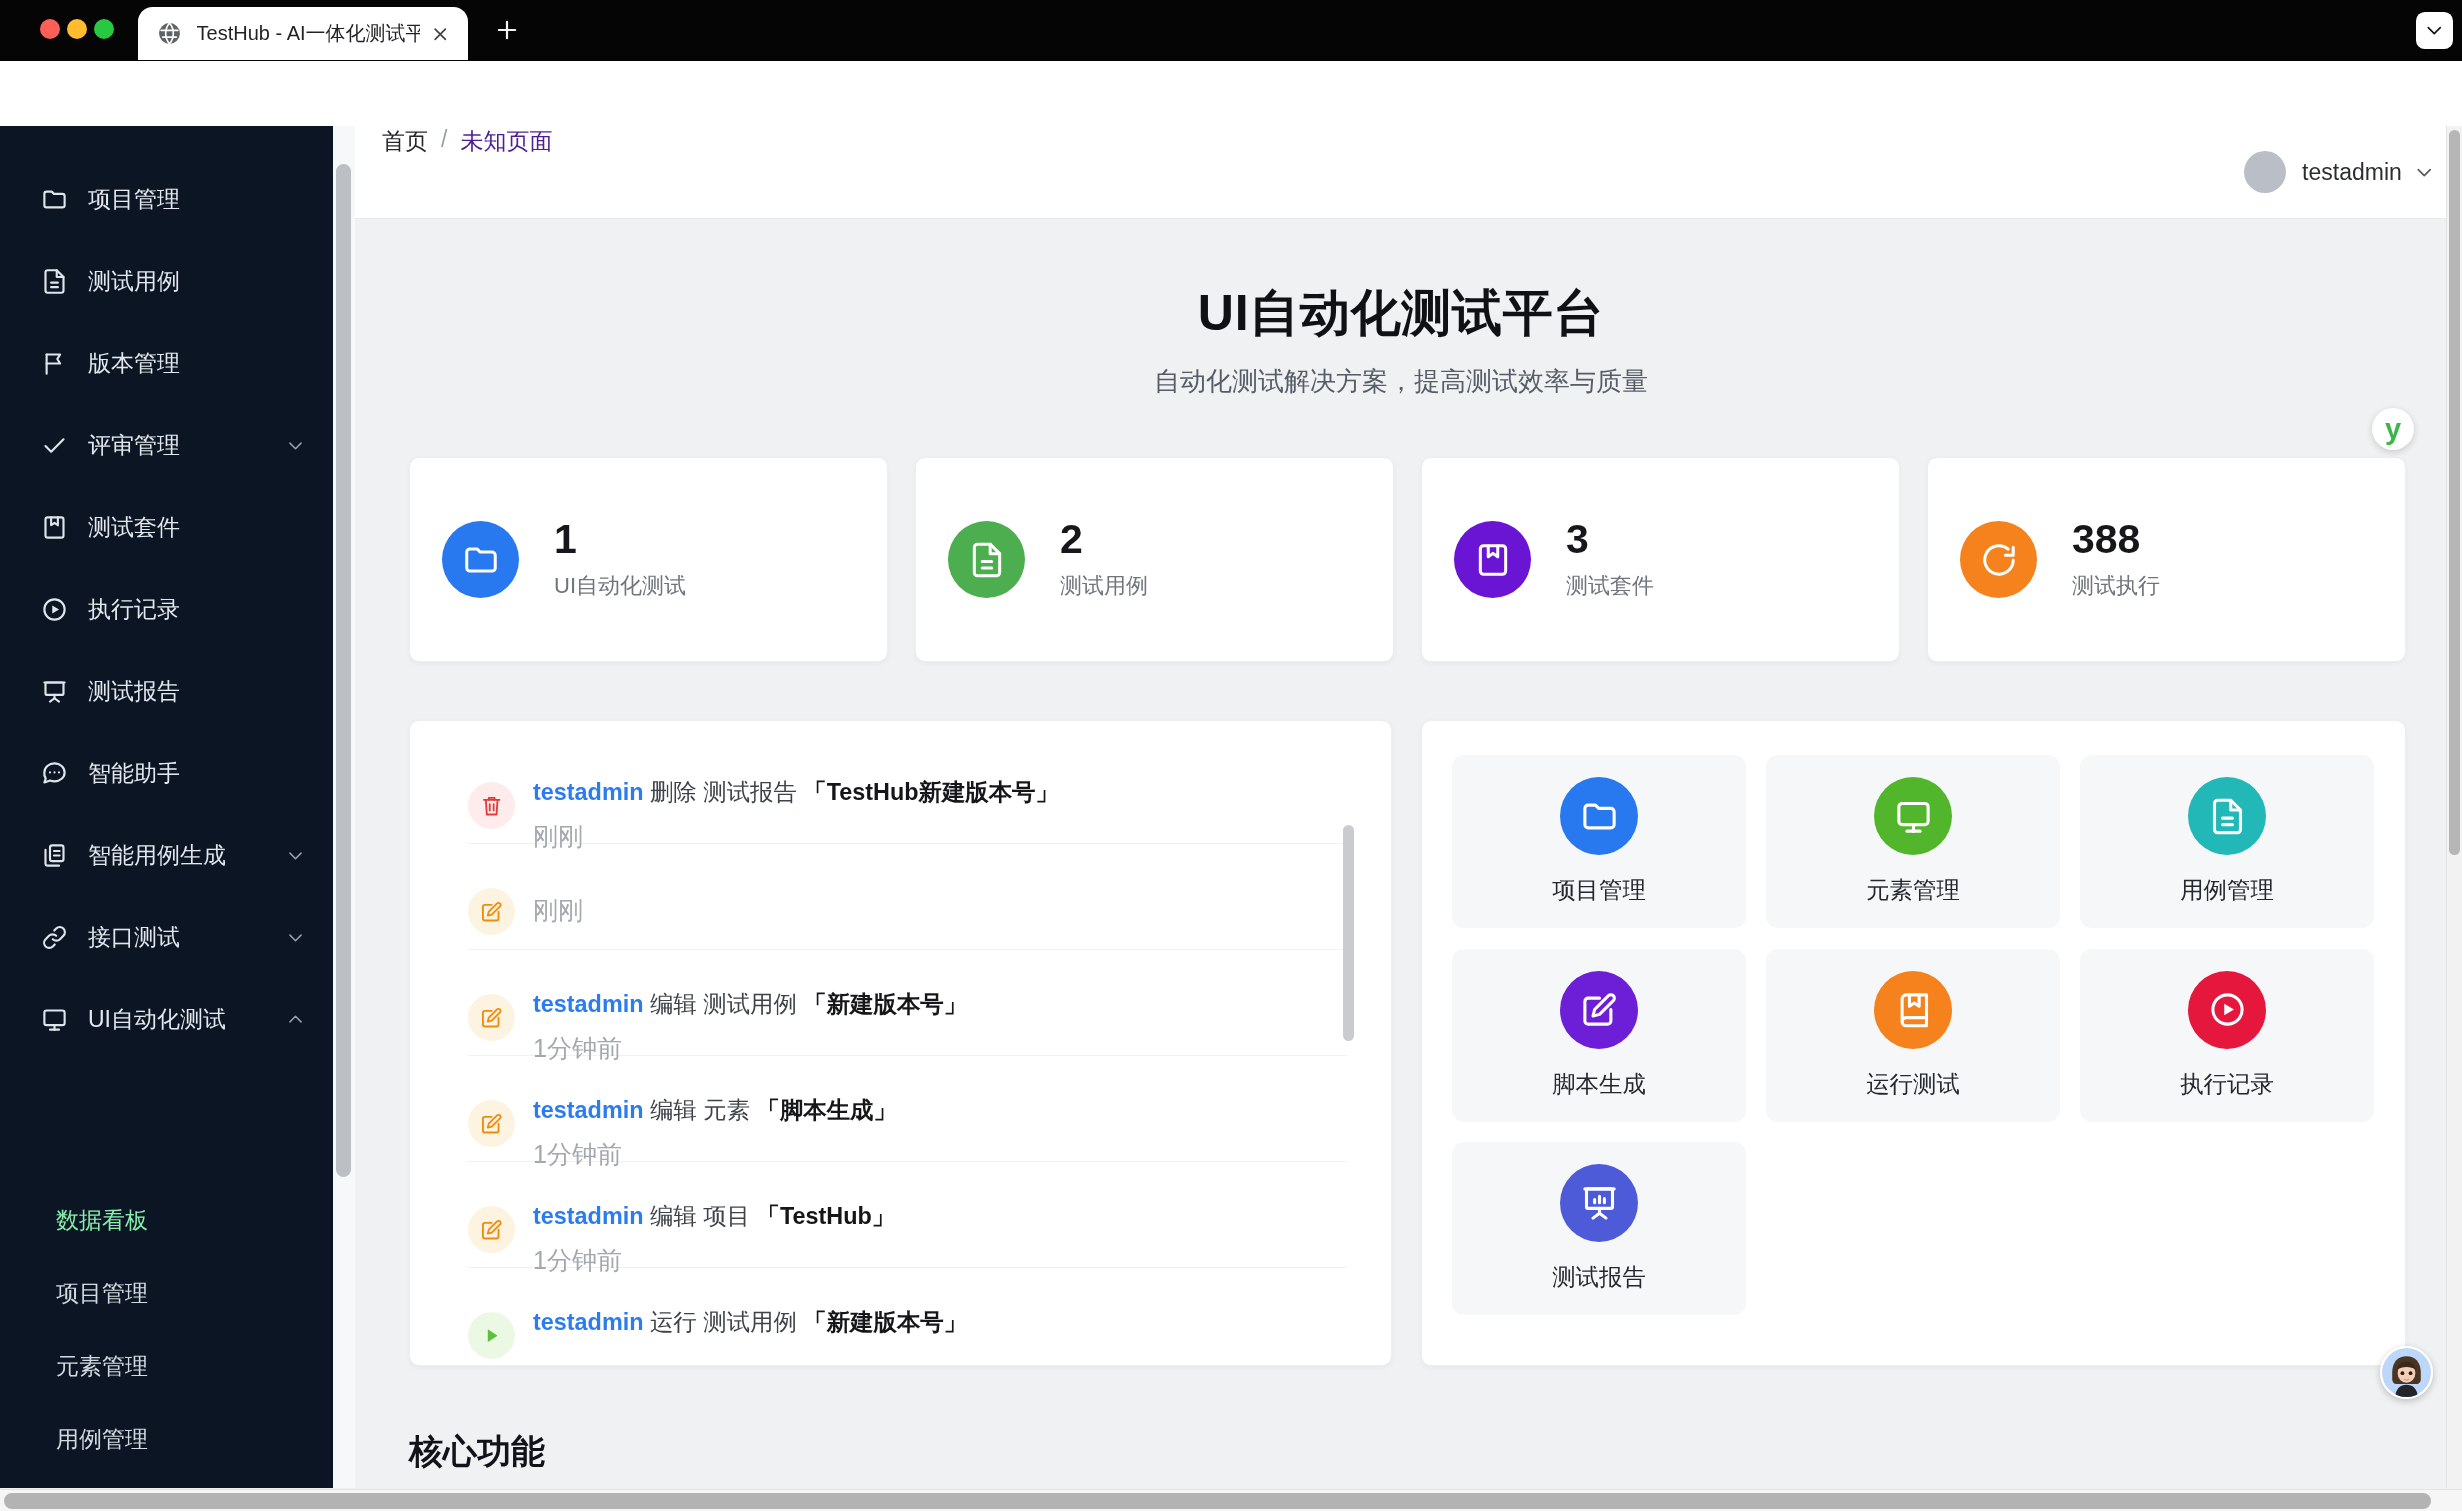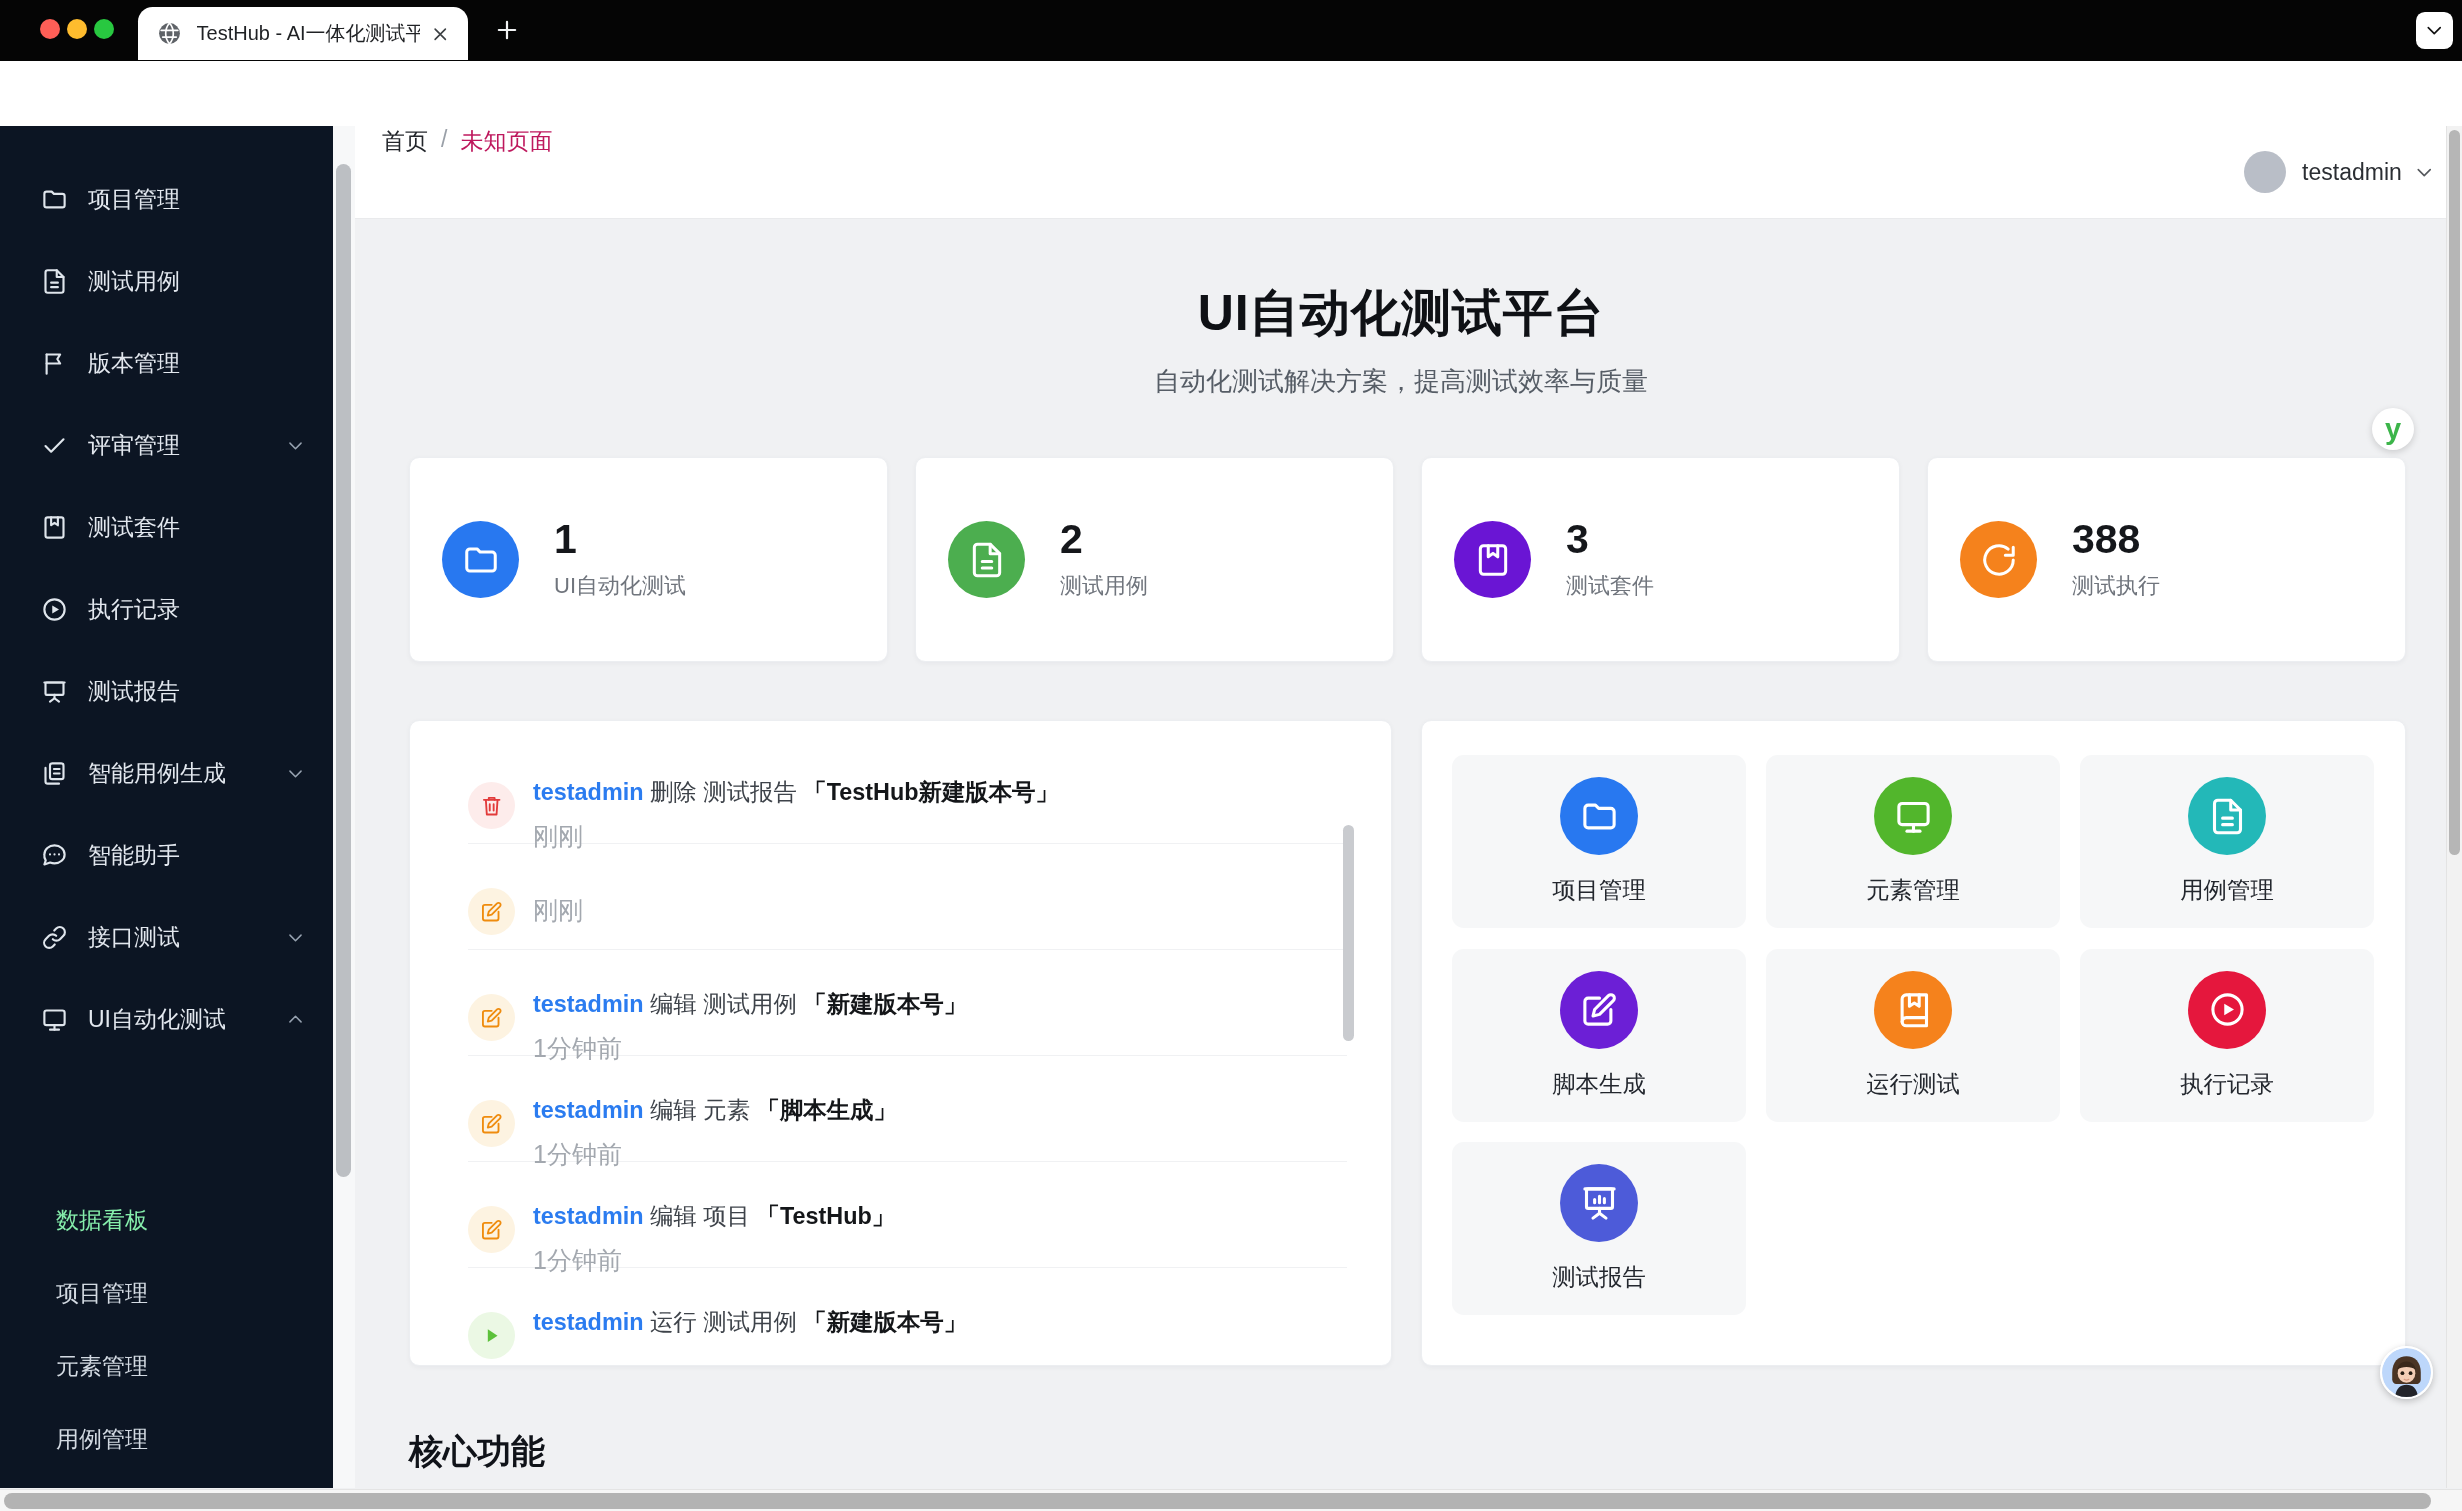--- a/index.html
+++ b/index.html
@@ -47,21 +47,21 @@
   .side-sub .lb{font-size:23px;color:#d3dae2;white-space:nowrap}
   .side-sub.active .lb{color:#86efac}
   .sidescroll{left:333px;top:126px;width:22px;height:1362px;background:#f7f8f9}
   .sidescroll .thumb{position:absolute;left:2.9px;top:38px;width:15.4px;height:1013px;background:#bcbfc3;border-radius:8px}
 
   
   .pghead{left:355px;top:126px;width:2108px;height:93px;background:#fff;border-bottom:0.7px solid #e9eaec;
           display:flex;padding:0 29px 0 27px}
   .crumb-home{font-size:23px;color:#23262b}
   .crumb-sep{font-size:23px;color:#9aa0a8;margin:0 13px}
-  .crumb-cur{font-size:23px;color:#be185d}
+  .crumb-cur{font-size:23px;color:#4c1d95}
   .userbox{margin-left:auto;display:flex;align-items:center;cursor:pointer}
   .userbox .uav{width:42px;height:42px;border-radius:50%;background:#b9bec7}
   .userbox .un{font-size:23px;color:#2b2e33;margin-left:16px}
   .userbox .chev{width:20.5px;height:20.5px;color:#55585d;margin-left:11.7px}
 
   
   .hero-title{left:355px;top:280px;width:2092px;text-align:center;font-size:50px;font-weight:bold;color:#0f1115;letter-spacing:0.7px}
   .hero-sub{left:355px;top:364px;width:2092px;text-align:center;font-size:26px;color:#565d66}
 
   
@@ -289,42 +289,42 @@
           <path d="M8 21l4-3 4 3"></path>
         </svg>
       </span>
       <span class="lb">测试报告</span>
       <span class="chev"></span>
     </div>
 
     <div class="side-item">
       <span class="ic">
         <svg viewBox="0 0 24 24" fill="none" stroke="currentColor" stroke-width="1.9" stroke-linecap="round" stroke-linejoin="round">
+          <path d="M12 3a9 8 0 0 1 9 8 9 8 0 0 1-9 8c-1.4 0-2.7-.25-3.9-.7L3 20l1.2-3.6A7.7 7.7 0 0 1 3 11a9 8 0 0 1 9-8z"></path>
+          <path d="M8 11h.01M12 11h.01M16 11h.01"></path>
+        </svg>
+      </span>
+      <span class="lb">智能助手</span>
+      <span class="chev"></span>
+    </div>
+
+    <div class="side-item">
+      <span class="ic">
+        <svg viewBox="0 0 24 24" fill="none" stroke="currentColor" stroke-width="1.9" stroke-linecap="round" stroke-linejoin="round">
           <rect x="8" y="3" width="12" height="14" rx="2"></rect>
           <path d="M16 21H6a2 2 0 0 1-2-2V7"></path>
           <path d="M11.5 8h5M11.5 12h5"></path>
         </svg>
       </span>
       <span class="lb">智能用例生成</span>
       <span class="chev">
         <svg viewBox="0 0 24 24" fill="none" stroke="currentColor" stroke-width="1.9" stroke-linecap="round" stroke-linejoin="round">
           <path d="M5 9l7 7 7-7"></path>
         </svg>
       </span>
-    </div>
-
-    <div class="side-item">
-      <span class="ic">
-        <svg viewBox="0 0 24 24" fill="none" stroke="currentColor" stroke-width="1.9" stroke-linecap="round" stroke-linejoin="round">
-          <path d="M12 3a9 8 0 0 1 9 8 9 8 0 0 1-9 8c-1.4 0-2.7-.25-3.9-.7L3 20l1.2-3.6A7.7 7.7 0 0 1 3 11a9 8 0 0 1 9-8z"></path>
-          <path d="M8 11h.01M12 11h.01M16 11h.01"></path>
-        </svg>
-      </span>
-      <span class="lb">智能助手</span>
-      <span class="chev"></span>
     </div>
 
     <div class="side-item">
       <span class="ic">
         <svg viewBox="0 0 24 24" fill="none" stroke="currentColor" stroke-width="1.9" stroke-linecap="round" stroke-linejoin="round">
           <path d="M10.5 13.5a4.5 4.5 0 0 0 6.4 0l3-3a4.5 4.5 0 0 0-6.4-6.4l-1.7 1.7"></path>
           <path d="M13.5 10.5a4.5 4.5 0 0 0-6.4 0l-3 3a4.5 4.5 0 0 0 6.4 6.4l1.7-1.7"></path>
         </svg>
       </span>
       <span class="lb">接口测试</span>

